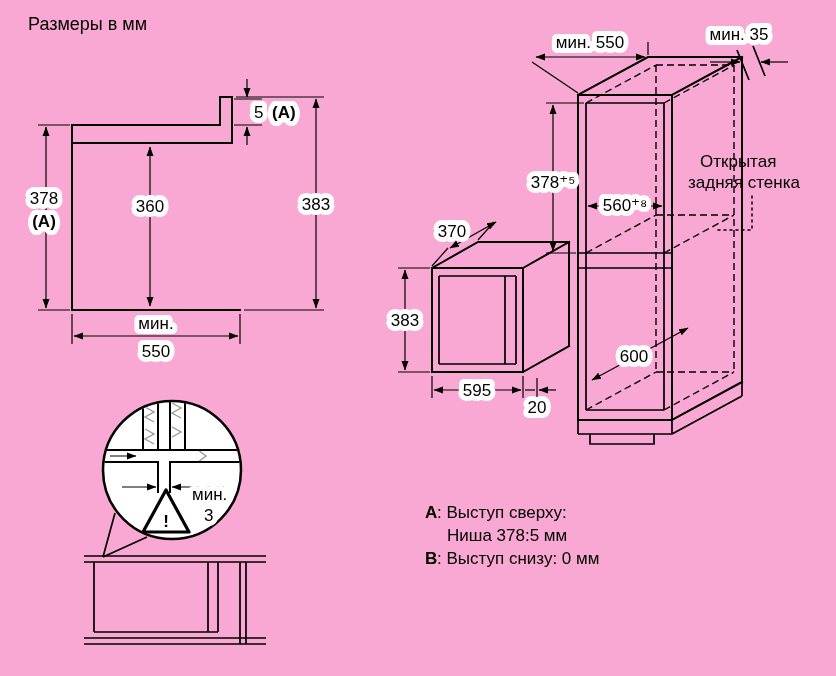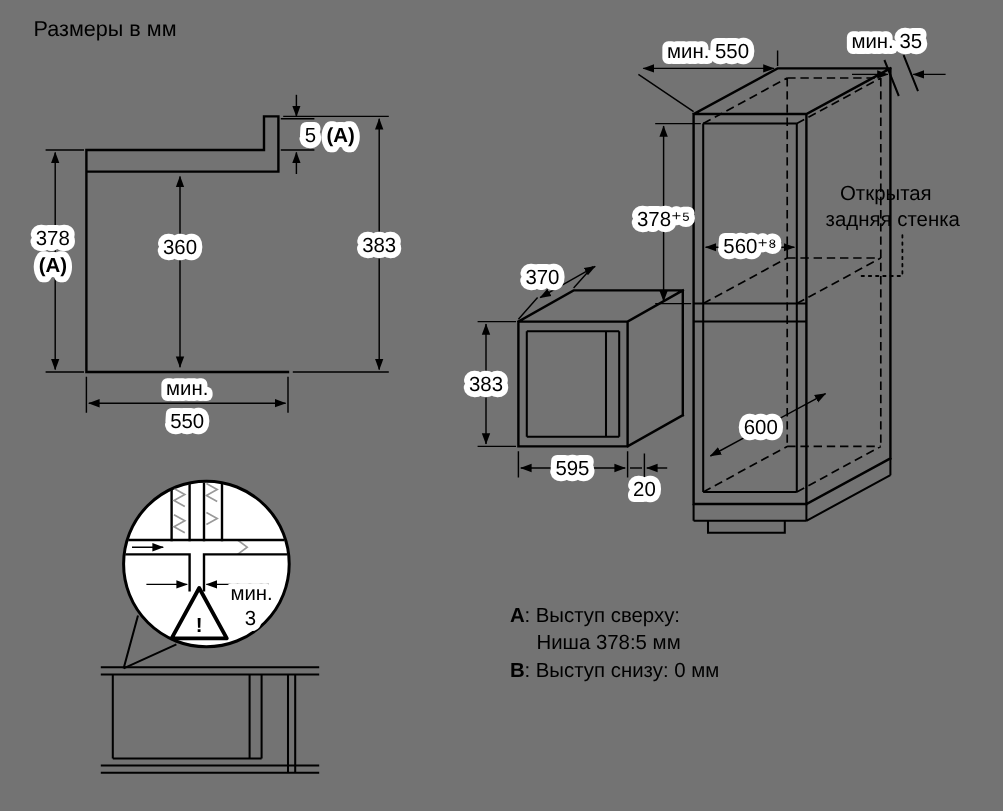--- a/index.html
+++ b/index.html
@@ -1,16 +1,16 @@
 <!DOCTYPE html>
 <html><head>
 <meta charset="utf-8">
 <style>
   html,body{margin:0;padding:0;background:#fff;}
-  .stage{position:relative;width:836px;height:676px;background:#737373;overflow:hidden;}
+  .stage{position:relative;width:836px;height:676px;background:#f9a8d4;overflow:hidden;}
   .t{font-family:"Liberation Sans","DejaVu Sans",sans-serif;font-size:17px;fill:#000;}
   .tt{font-size:18px;}
   .b{font-weight:700;}
   .halo{paint-order:stroke;stroke:#fff;stroke-width:10px;stroke-linejoin:round;}
   .o{stroke:#000;stroke-width:2;fill:none;stroke-linecap:square;}
   .o15{stroke:#000;stroke-width:1.7;fill:none;}
   .d{stroke:#000;stroke-width:1.2;fill:none;}
   .dash{stroke:#000;stroke-width:1.4;fill:none;stroke-dasharray:7 4;}
   .dot{stroke:#000;stroke-width:1.5;fill:none;stroke-dasharray:2 4;stroke-linecap:round;}
   .zig{stroke:#999;stroke-width:1.4;fill:none;}

